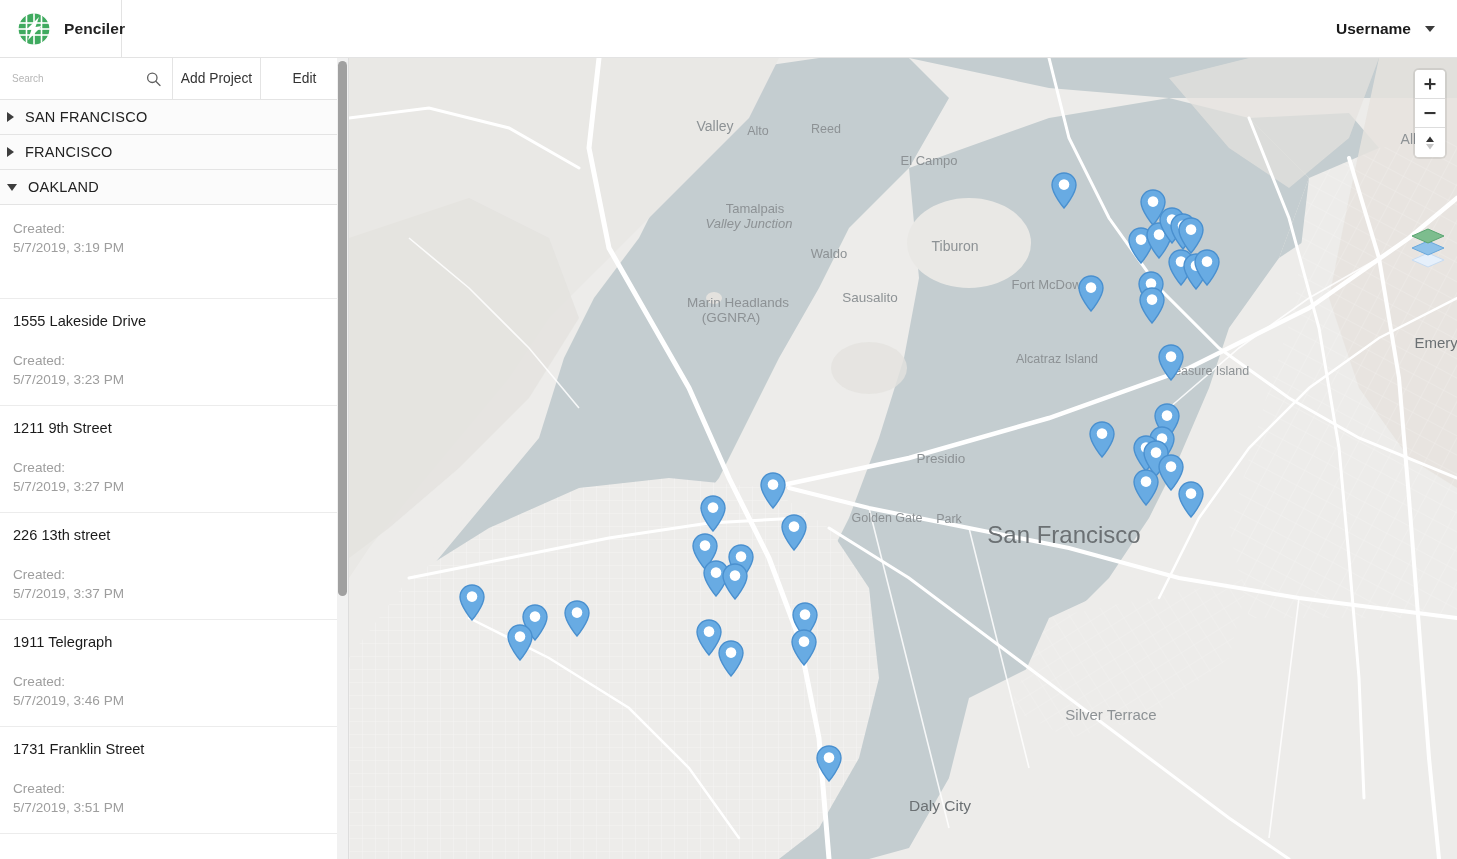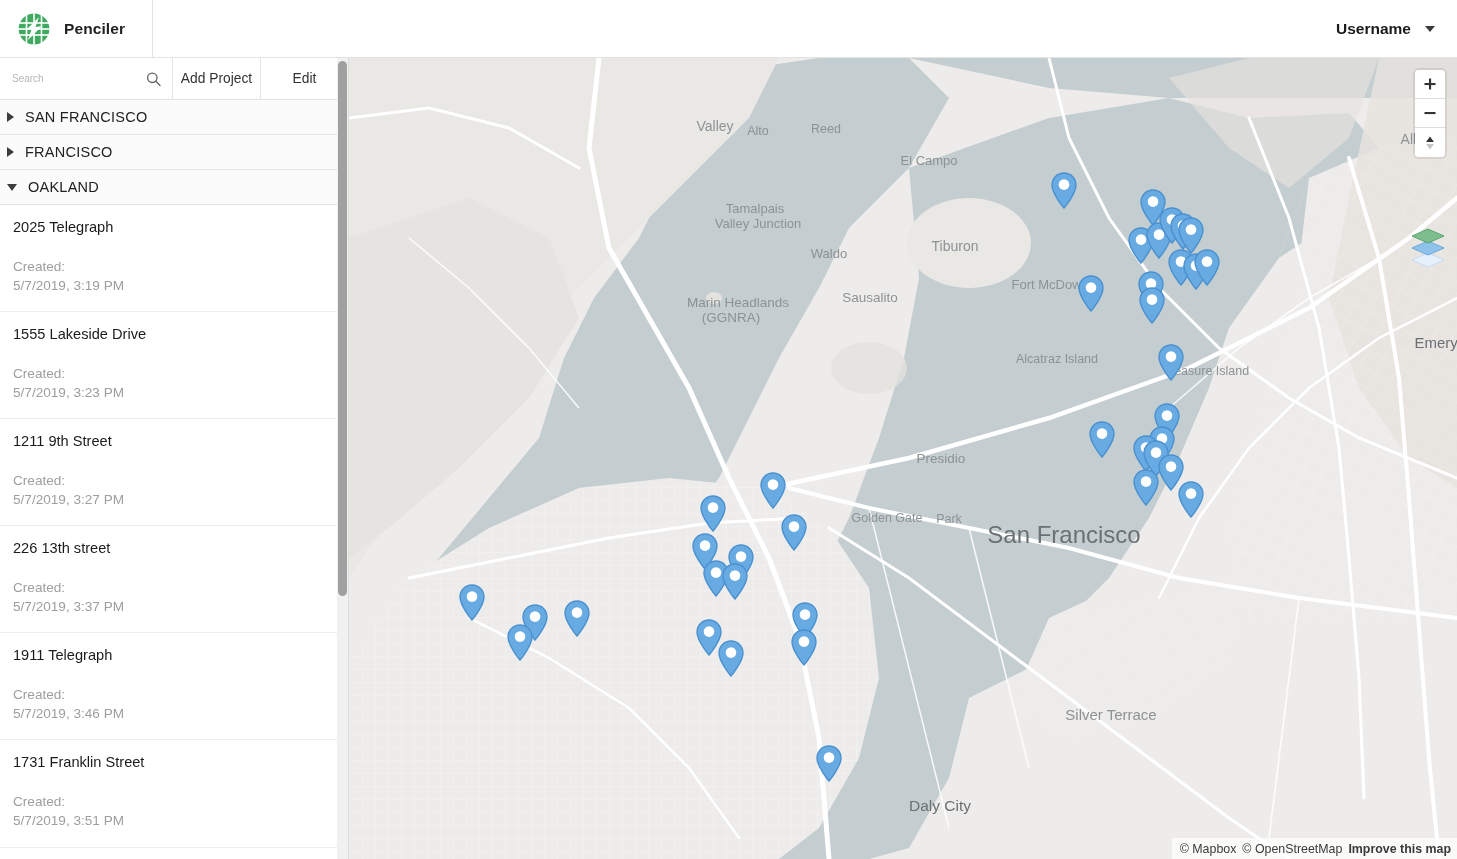--- a/index.html
+++ b/index.html
@@ -18,21 +18,21 @@
   
   .topbar {
     position: absolute; top: 0; left: 0;
     width: 1457px; height: 58px;
     background: #ffffff;
     border-bottom: 1px solid #e3e3e3;
     display: flex; align-items: stretch;
     z-index: 30;
   }
   .brand {
-    width: 153px; height: 100%;
+    width: 122px; height: 100%;
     display: flex; align-items: center; gap: 13px;
     padding-left: 17px;
     border-right: 1px solid #e3e3e3;
   }
   .logo { width: 34px; height: 34px; flex: 0 0 34px; }
   .brand-name {
     font-size: 15.5px; font-weight: bold; color: #222; letter-spacing: .1px;
   }
   .topbar-spacer { flex: 1 1 auto; }
   .user-menu {
@@ -270,21 +270,20 @@
         <span class="tri-right"></span>
         <span class="group-label">FRANCISCO</span>
       </div>
 
       <div class="group-header">
         <span class="tri-down"></span>
         <span class="group-label">OAKLAND</span>
       </div>
 
       <div class="project-item">
-        <div class="project-title">2025 Telegraph</div>
         <div class="project-meta">Created:</div>
         <div class="project-meta">5/7/2019, 3:19 PM</div>
       </div>
 
       <div class="project-item">
         <div class="project-title">1555 Lakeside Drive</div>
         <div class="project-meta">Created:</div>
         <div class="project-meta">5/7/2019, 3:23 PM</div>
       </div>
 
@@ -410,21 +409,21 @@
         <path d="M60 180 L120 230 L180 290 L230 350"></path>
       </g>
     </svg>
 
     <div>
       <div class="map-label" style="left:366px;top:68px;font-size:14px;">Valley</div>
       <div class="map-label" style="left:409px;top:73px;font-size:12.5px;">Alto</div>
       <div class="map-label" style="left:477px;top:71px;font-size:12.5px;">Reed</div>
       <div class="map-label" style="left:580px;top:103px;font-size:13px;">El Campo</div>
       <div class="map-label" style="left:406px;top:151px;font-size:13px;">Tamalpais</div>
-      <div class="map-label" style="left:409px;top:166px;font-size:13px;">Valley Junction</div>
+      <div class="map-label" style="left:400px;top:166px;font-size:13px;font-style:italic;">Valley Junction</div>
       <div class="map-label" style="left:480px;top:196px;font-size:13px;">Waldo</div>
       <div class="map-label" style="left:606px;top:188px;font-size:14px;">Tiburon</div>
       <div class="map-label" style="left:704px;top:227px;font-size:13px;">Fort McDowell</div>
       <div class="map-label" style="left:389px;top:245px;font-size:13.5px;">Marin Headlands</div>
       <div class="map-label" style="left:382px;top:260px;font-size:13.5px;">(GGNRA)</div>
       <div class="map-label" style="left:521px;top:240px;font-size:13.5px;">Sausalito</div>
       <div class="map-label" style="left:708px;top:301px;font-size:12.5px;">Alcatraz Island</div>
       <div class="map-label" style="left:857px;top:313px;font-size:12.5px;">Treasure Island</div>
       <div class="map-label" style="left:592px;top:401px;font-size:13.5px;">Presidio</div>
       <div class="map-label" style="left:538px;top:460px;font-size:12.5px;">Golden Gate</div>
@@ -615,20 +614,15 @@
     </div>
 
     <div class="layers-btn">
       <svg width="42" height="42" viewBox="0 0 42 42">
         <polygon points="21,27 5,34 21,41 37,34" fill="#e6f0fb" stroke="#c7dcf2" stroke-width="1"></polygon>
         <polygon points="21,15 5,22 21,29 37,22" fill="#8fc2ea" stroke="#6aa8dc" stroke-width="1"></polygon>
         <polygon points="21,3 5,10 21,17 37,10" fill="#7dbd8e" stroke="#5aa672" stroke-width="1"></polygon>
       </svg>
     </div>
 
-    <div class="attrib">
-      <span>© Mapbox</span>
-      <span>© OpenStreetMap</span>
-      <b>Improve this map</b>
-    </div>
 
   </div>
 </div>
 
 </body></html>

